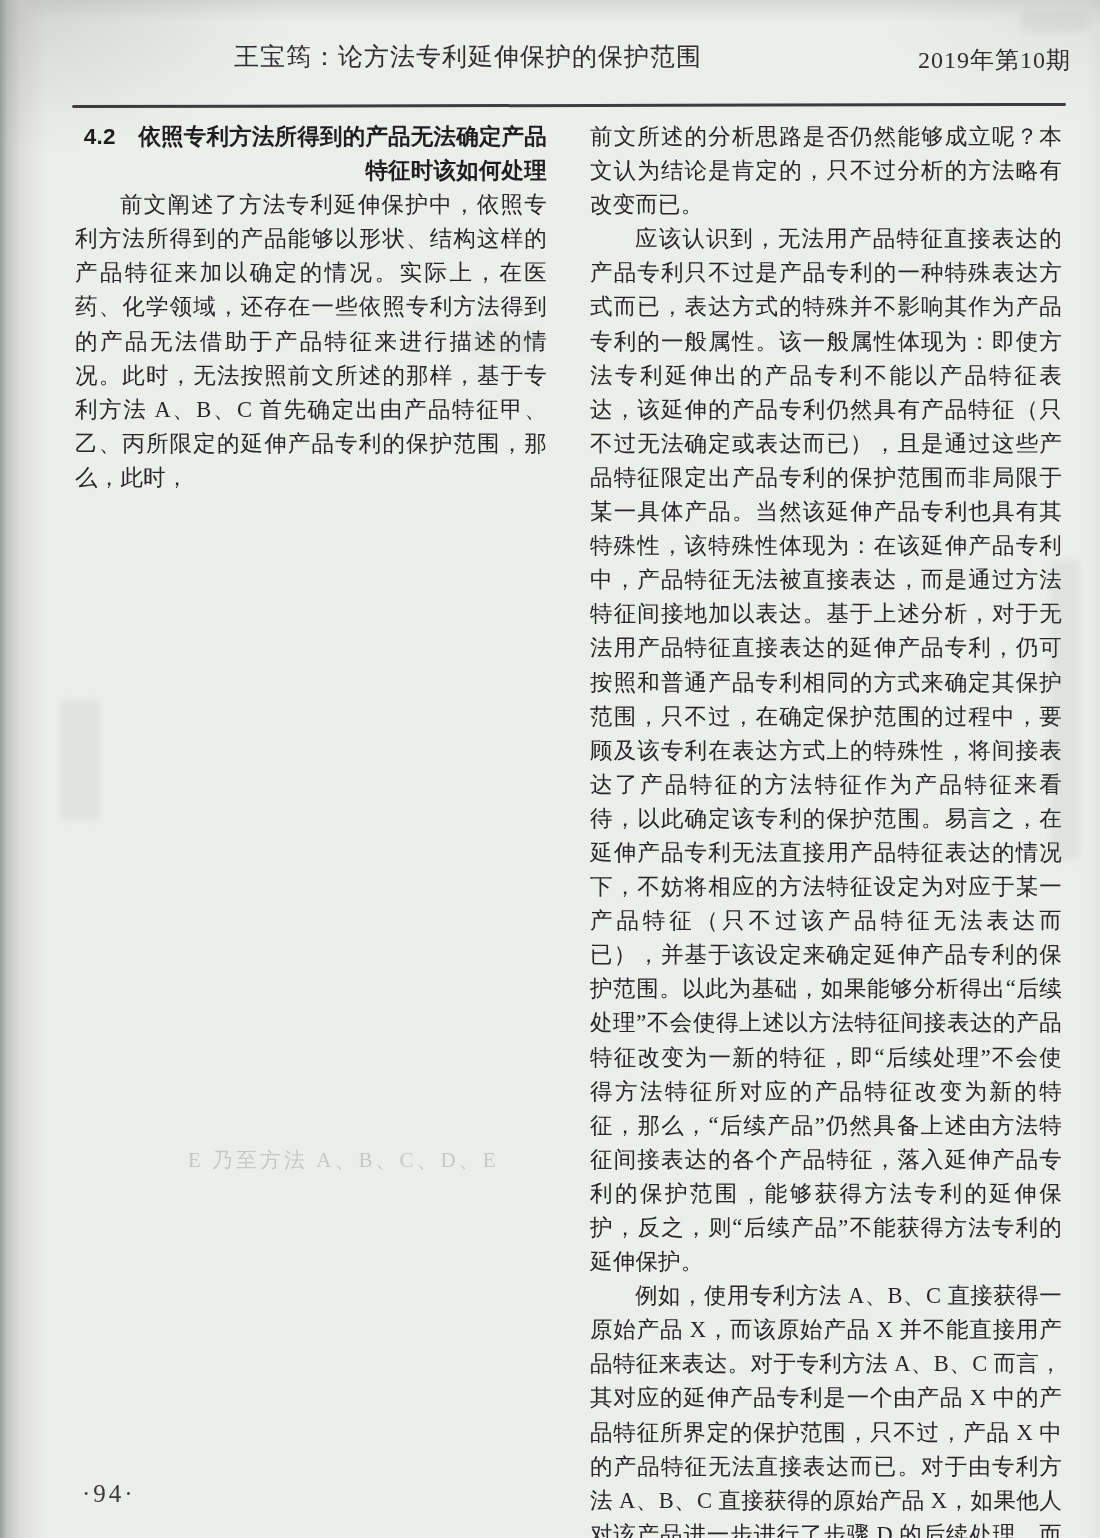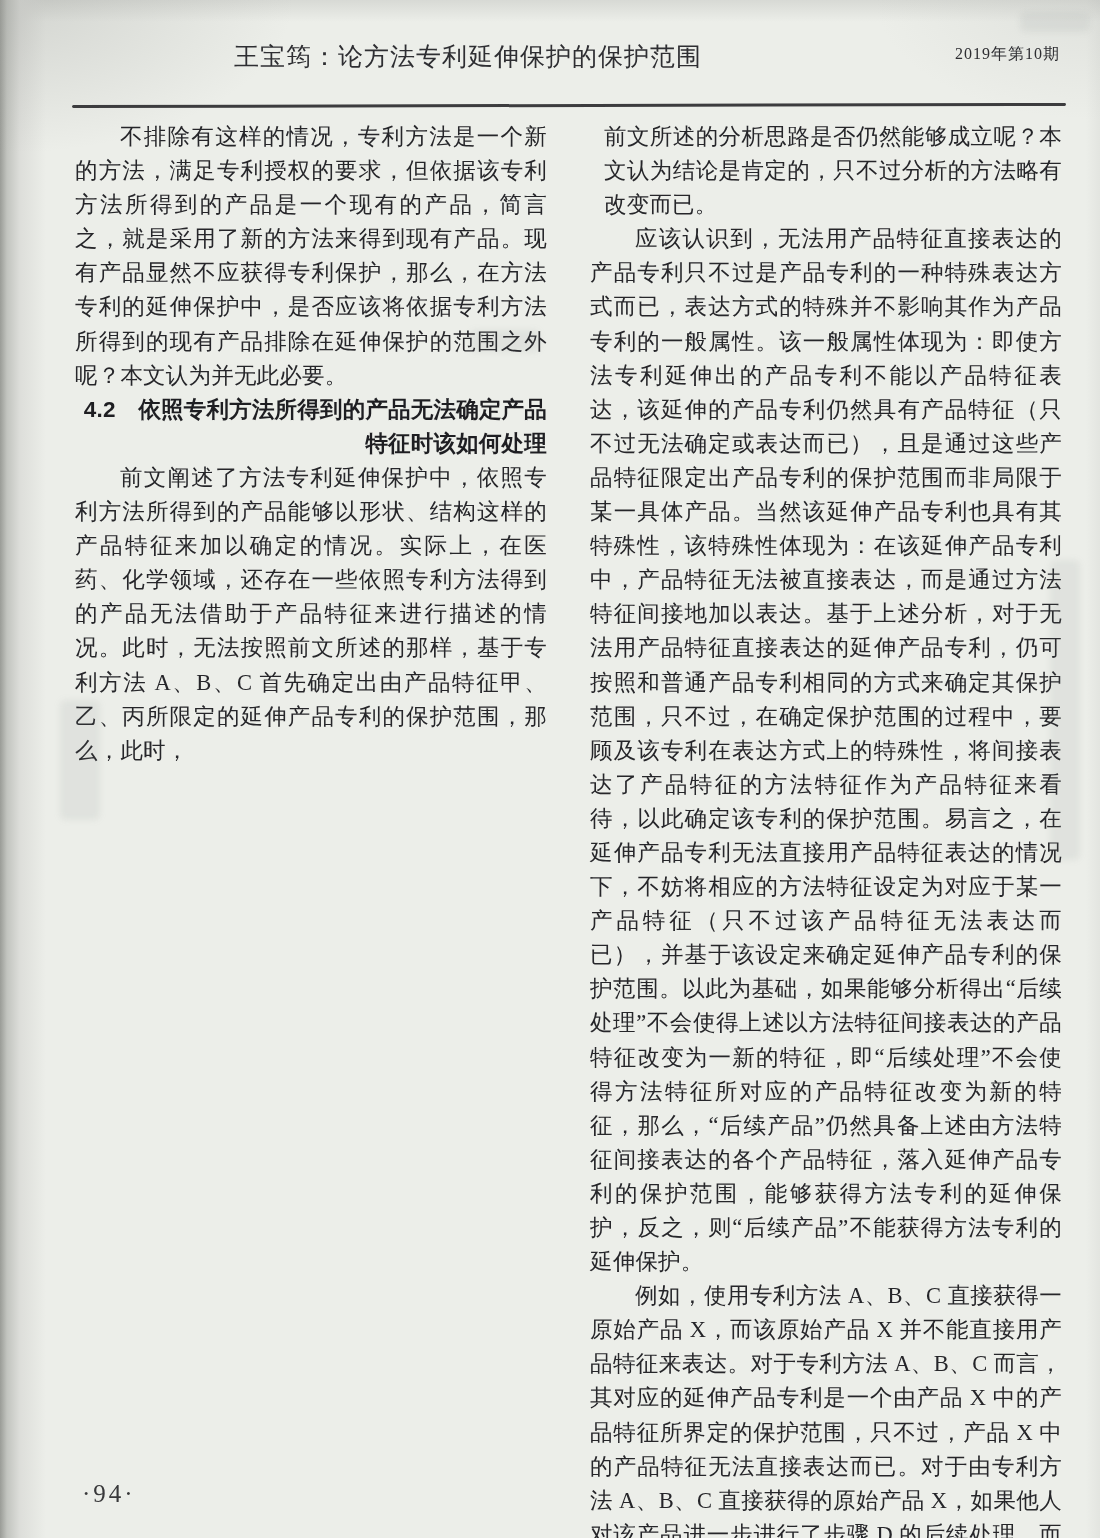--- a/index.html
+++ b/index.html
@@ -17,22 +17,22 @@
       #eceee9;
     font-family:"Liberation Serif","DejaVu Serif",serif;
     color:#26262a;
   }
   .header-title{
     position:absolute;top:40px;left:0;width:936px;
     text-align:center;
     font-size:25px;letter-spacing:1px;color:#2e2e32;
   }
   .header-issue{
-    position:absolute;top:44px;right:40px;
-    font-size:16px;color:#2e2e32;letter-spacing:1px;
+    position:absolute;top:44px;right:29px;
+    font-size:24px;color:#2e2e32;letter-spacing:1px;
   }
   .header-rule{
     position:absolute;top:104px;left:72px;width:994px;height:3px;
     background:#3c3c3e;border-radius:2px;
     transform:rotate(-0.12deg);
   }
   .columns{
     position:absolute;top:120px;left:75px;
     width:987px;
     display:flex;gap:43px;
@@ -40,21 +40,21 @@
   .col{width:472px;}
   .para, .sect{
     margin:0;
     font-size:22.5px;
     line-height:34.1px;
     text-align:justify;
     text-justify:inter-ideograph;
     letter-spacing:0.2px;
   }
   .para{text-indent:2em;}
-  .para.no-indent{text-indent:0;margin-left:14px;}
+  .para.no-indent{text-indent:0;}
   .sect{
     font-family:"Liberation Sans","DejaVu Sans",sans-serif;
     font-weight:700;color:#1e1e22;
     text-align:right;
   }
   .footer-page{
     position:absolute;left:82px;top:1480px;
     font-size:25px;color:#38383a;letter-spacing:3px;
   }
   .ghost{
@@ -79,31 +79,31 @@
 <body>
 
 <div class="page">
 
   <div class="header-title">王宝筠：论方法专利延伸保护的保护范围</div>
   <div class="header-issue">2019年第10期</div>
   <div class="header-rule"></div>
 
   <div class="columns">
     <div class="col">
-      <p class="para">不排除有这样的情况，专利方法是一个新的方法，满足专利授权的要求，但依据该专利方法所得到的产品是一个现有的产品，简言之，就是采用了新的方法来得到现有产品。现有产品显然不应获得专利保护，那么，在方法专利的延伸保护中，是否应该将依据专利方法所得到的现有产品排除在延伸保护的范围之外呢？本文认为并无此必要。</p>
       <h3 class="sect">4.2　依照专利方法所得到的产品无法确定产品特征时该如何处理</h3>
       <p class="para">前文阐述了方法专利延伸保护中，依照专利方法所得到的产品能够以形状、结构这样的产品特征来加以确定的情况。实际上，在医药、化学领域，还存在一些依照专利方法得到的产品无法借助于产品特征来进行描述的情况。此时，无法按照前文所述的那样，基于专利方法 A、B、C 首先确定出由产品特征甲、乙、丙所限定的延伸产品专利的保护范围，那么，此时，</p>
     </div>
     <div class="col">
       <p class="para no-indent">前文所述的分析思路是否仍然能够成立呢？本文认为结论是肯定的，只不过分析的方法略有改变而已。</p>
       <p class="para">应该认识到，无法用产品特征直接表达的产品专利只不过是产品专利的一种特殊表达方式而已，表达方式的特殊并不影响其作为产品专利的一般属性。该一般属性体现为：即使方法专利延伸出的产品专利不能以产品特征表达，该延伸的产品专利仍然具有产品特征（只不过无法确定或表达而已），且是通过这些产品特征限定出产品专利的保护范围而非局限于某一具体产品。当然该延伸产品专利也具有其特殊性，该特殊性体现为：在该延伸产品专利中，产品特征无法被直接表达，而是通过方法特征间接地加以表达。基于上述分析，对于无法用产品特征直接表达的延伸产品专利，仍可按照和普通产品专利相同的方式来确定其保护范围，只不过，在确定保护范围的过程中，要顾及该专利在表达方式上的特殊性，将间接表达了产品特征的方法特征作为产品特征来看待，以此确定该专利的保护范围。易言之，在延伸产品专利无法直接用产品特征表达的情况下，不妨将相应的方法特征设定为对应于某一产品特征（只不过该产品特征无法表达而已），并基于该设定来确定延伸产品专利的保护范围。以此为基础，如果能够分析得出“后续处理”不会使得上述以方法特征间接表达的产品特征改变为一新的特征，即“后续处理”不会使得方法特征所对应的产品特征改变为新的特征，那么，“后续产品”仍然具备上述由方法特征间接表达的各个产品特征，落入延伸产品专利的保护范围，能够获得方法专利的延伸保护，反之，则“后续产品”不能获得方法专利的延伸保护。</p>
       <p class="para">例如，使用专利方法 A、B、C 直接获得一原始产品 X，而该原始产品 X 并不能直接用产品特征来表达。对于专利方法 A、B、C 而言，其对应的延伸产品专利是一个由产品 X 中的产品特征所界定的保护范围，只不过，产品 X 中的产品特征无法直接表达而已。对于由专利方法 A、B、C 直接获得的原始产品 X，如果他人对该产品进一步进行了步骤 D 的后续处理，而该步骤 D 属于例如添加非活性成分这样的不会改变产品结构、形状的动作，此时，从产品特征的角度分析，上述后续处理所得到的后续产品仍然会具备产品 X 中的</p>
     </div>
   </div>
 
+  <div class="ghost">E 乃至方法 A、B、C、D、E</div>
 
   <div class="smudge s1"></div>
   <div class="smudge s2"></div>
   <div class="smudge s3"></div>
   <div class="smudge s4"></div>
 
   <div class="footer-page">·94·</div>
 </div>
 
 </body></html>

